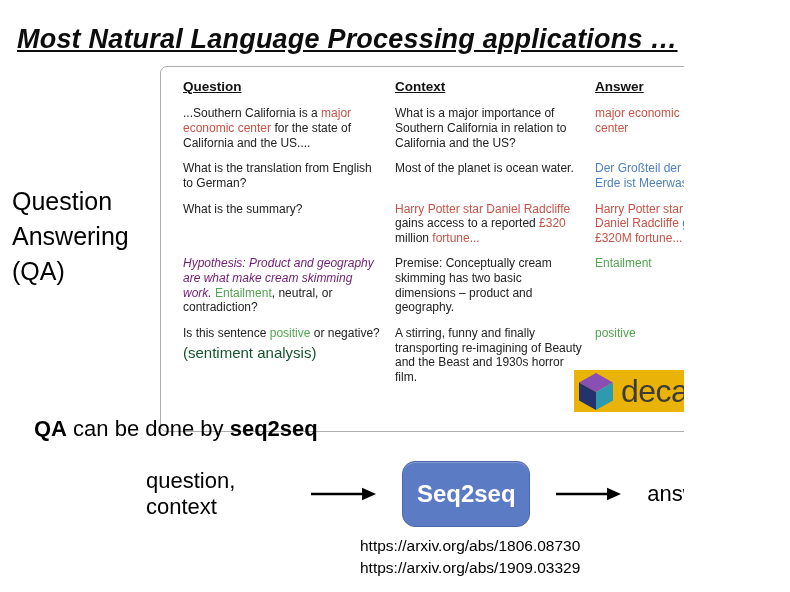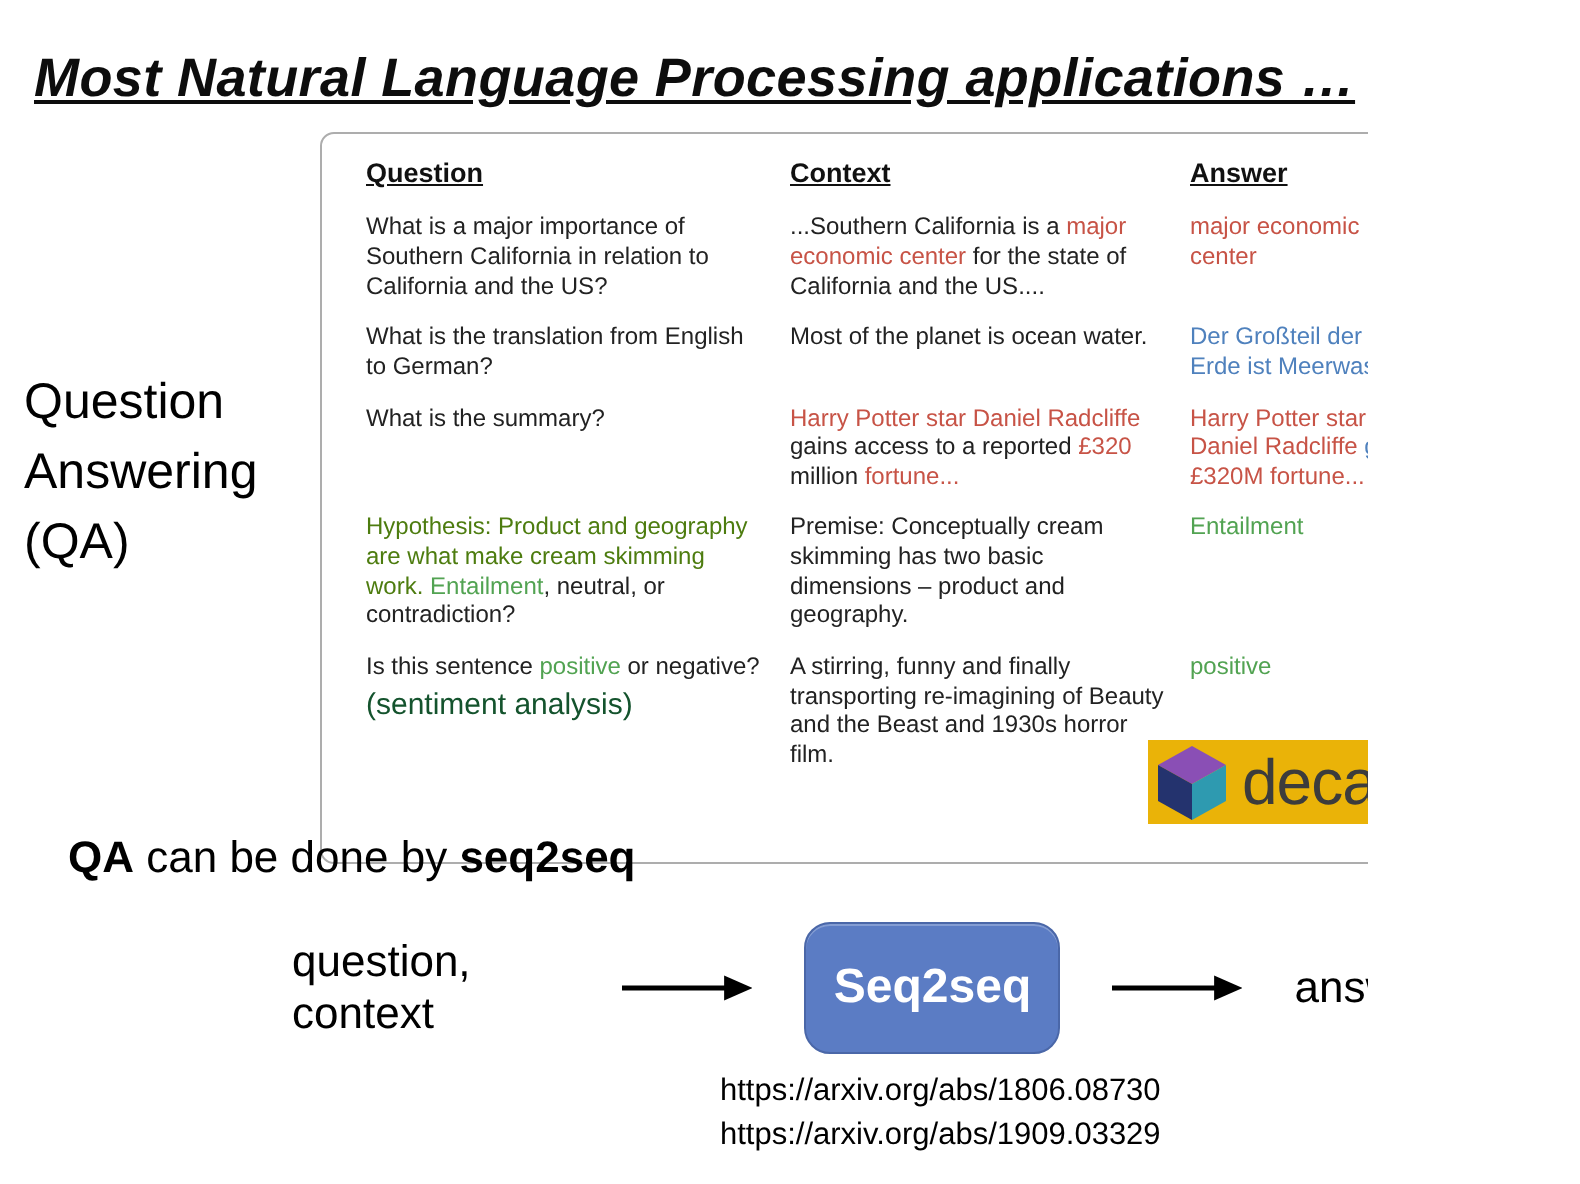--- a/index.html
+++ b/index.html
@@ -51,33 +51,33 @@
     <div>(QA)</div>
   </div>
 
   <div class="figure">
     <div class="grid">
 
       <div class="th">Question</div>
       <div class="th">Context</div>
       <div class="th">Answer</div>
 
+      <div class="tcell"><span style="color: rgb(34, 34, 34);">...Southern California is a </span><span style="color: rgb(199, 83, 70);">major economic center</span><span style="color: rgb(34, 34, 34);"> for the state of California and the US....</span></div>
       <div class="tcell"><span style="color: rgb(34, 34, 34);">What is a major importance of Southern California in relation to California and the US?</span></div>
-      <div class="tcell"><span style="color: rgb(34, 34, 34);">...Southern California is a </span><span style="color: rgb(199, 83, 70);">major economic center</span><span style="color: rgb(34, 34, 34);"> for the state of California and the US....</span></div>
       <div class="tcell"><span style="color: rgb(199, 83, 70);">major economic center</span></div>
 
       <div class="tcell"><span style="color: rgb(34, 34, 34);">What is the translation from English to German?</span></div>
       <div class="tcell"><span style="color: rgb(34, 34, 34);">Most of the planet is ocean water.</span></div>
       <div class="tcell"><span style="color: rgb(79, 129, 189);">Der Großteil der Erde ist Meerwasser</span></div>
 
       <div class="tcell"><span style="color: rgb(34, 34, 34);">What is the summary?</span></div>
       <div class="tcell"><span style="color: rgb(199, 83, 70);">Harry Potter star Daniel Radcliffe</span><span style="color: rgb(34, 34, 34);"> gains access to a reported </span><span style="color: rgb(199, 83, 70);">£320</span><span style="color: rgb(34, 34, 34);"> million </span><span style="color: rgb(199, 83, 70);">fortune...</span></div>
       <div class="tcell"><span style="color: rgb(199, 83, 70);">Harry Potter star Daniel Radcliffe </span><span style="color: rgb(79, 129, 189);">gets</span><span style="color: rgb(199, 83, 70);"> £320M fortune...</span></div>
 
-      <div class="tcell"><span style="color: #4d7c0f;">Hypothesis: Product and geography are what make cream skimming work. </span><span style="color: rgb(82, 163, 82);">Entailment</span><span style="color: rgb(34, 34, 34);">, neutral, or contradiction?</span></div>
+      <div class="tcell"><span style="color: #701a75; font-style: italic;">Hypothesis: Product and geography are what make cream skimming work. </span><span style="color: rgb(82, 163, 82);">Entailment</span><span style="color: rgb(34, 34, 34);">, neutral, or contradiction?</span></div>
       <div class="tcell"><span style="color: rgb(34, 34, 34);">Premise: Conceptually cream skimming has two basic dimensions – product and geography.</span></div>
       <div class="tcell"><span style="color: rgb(82, 163, 82);">Entailment</span></div>
 
       <div class="tcell"><span style="color: rgb(34, 34, 34);">Is this sentence </span><span style="color: rgb(82, 163, 82);">positive</span><span style="color: rgb(34, 34, 34);"> or negative?</span>
         <div class="annotation">(sentiment analysis)</div>
       </div>
       <div class="tcell"><span style="color: rgb(34, 34, 34);">A stirring, funny and finally transporting re-imagining of Beauty and the Beast and 1930s horror film.</span></div>
       <div class="tcell"><span style="color: rgb(82, 163, 82);">positive</span></div>
 
     </div>

